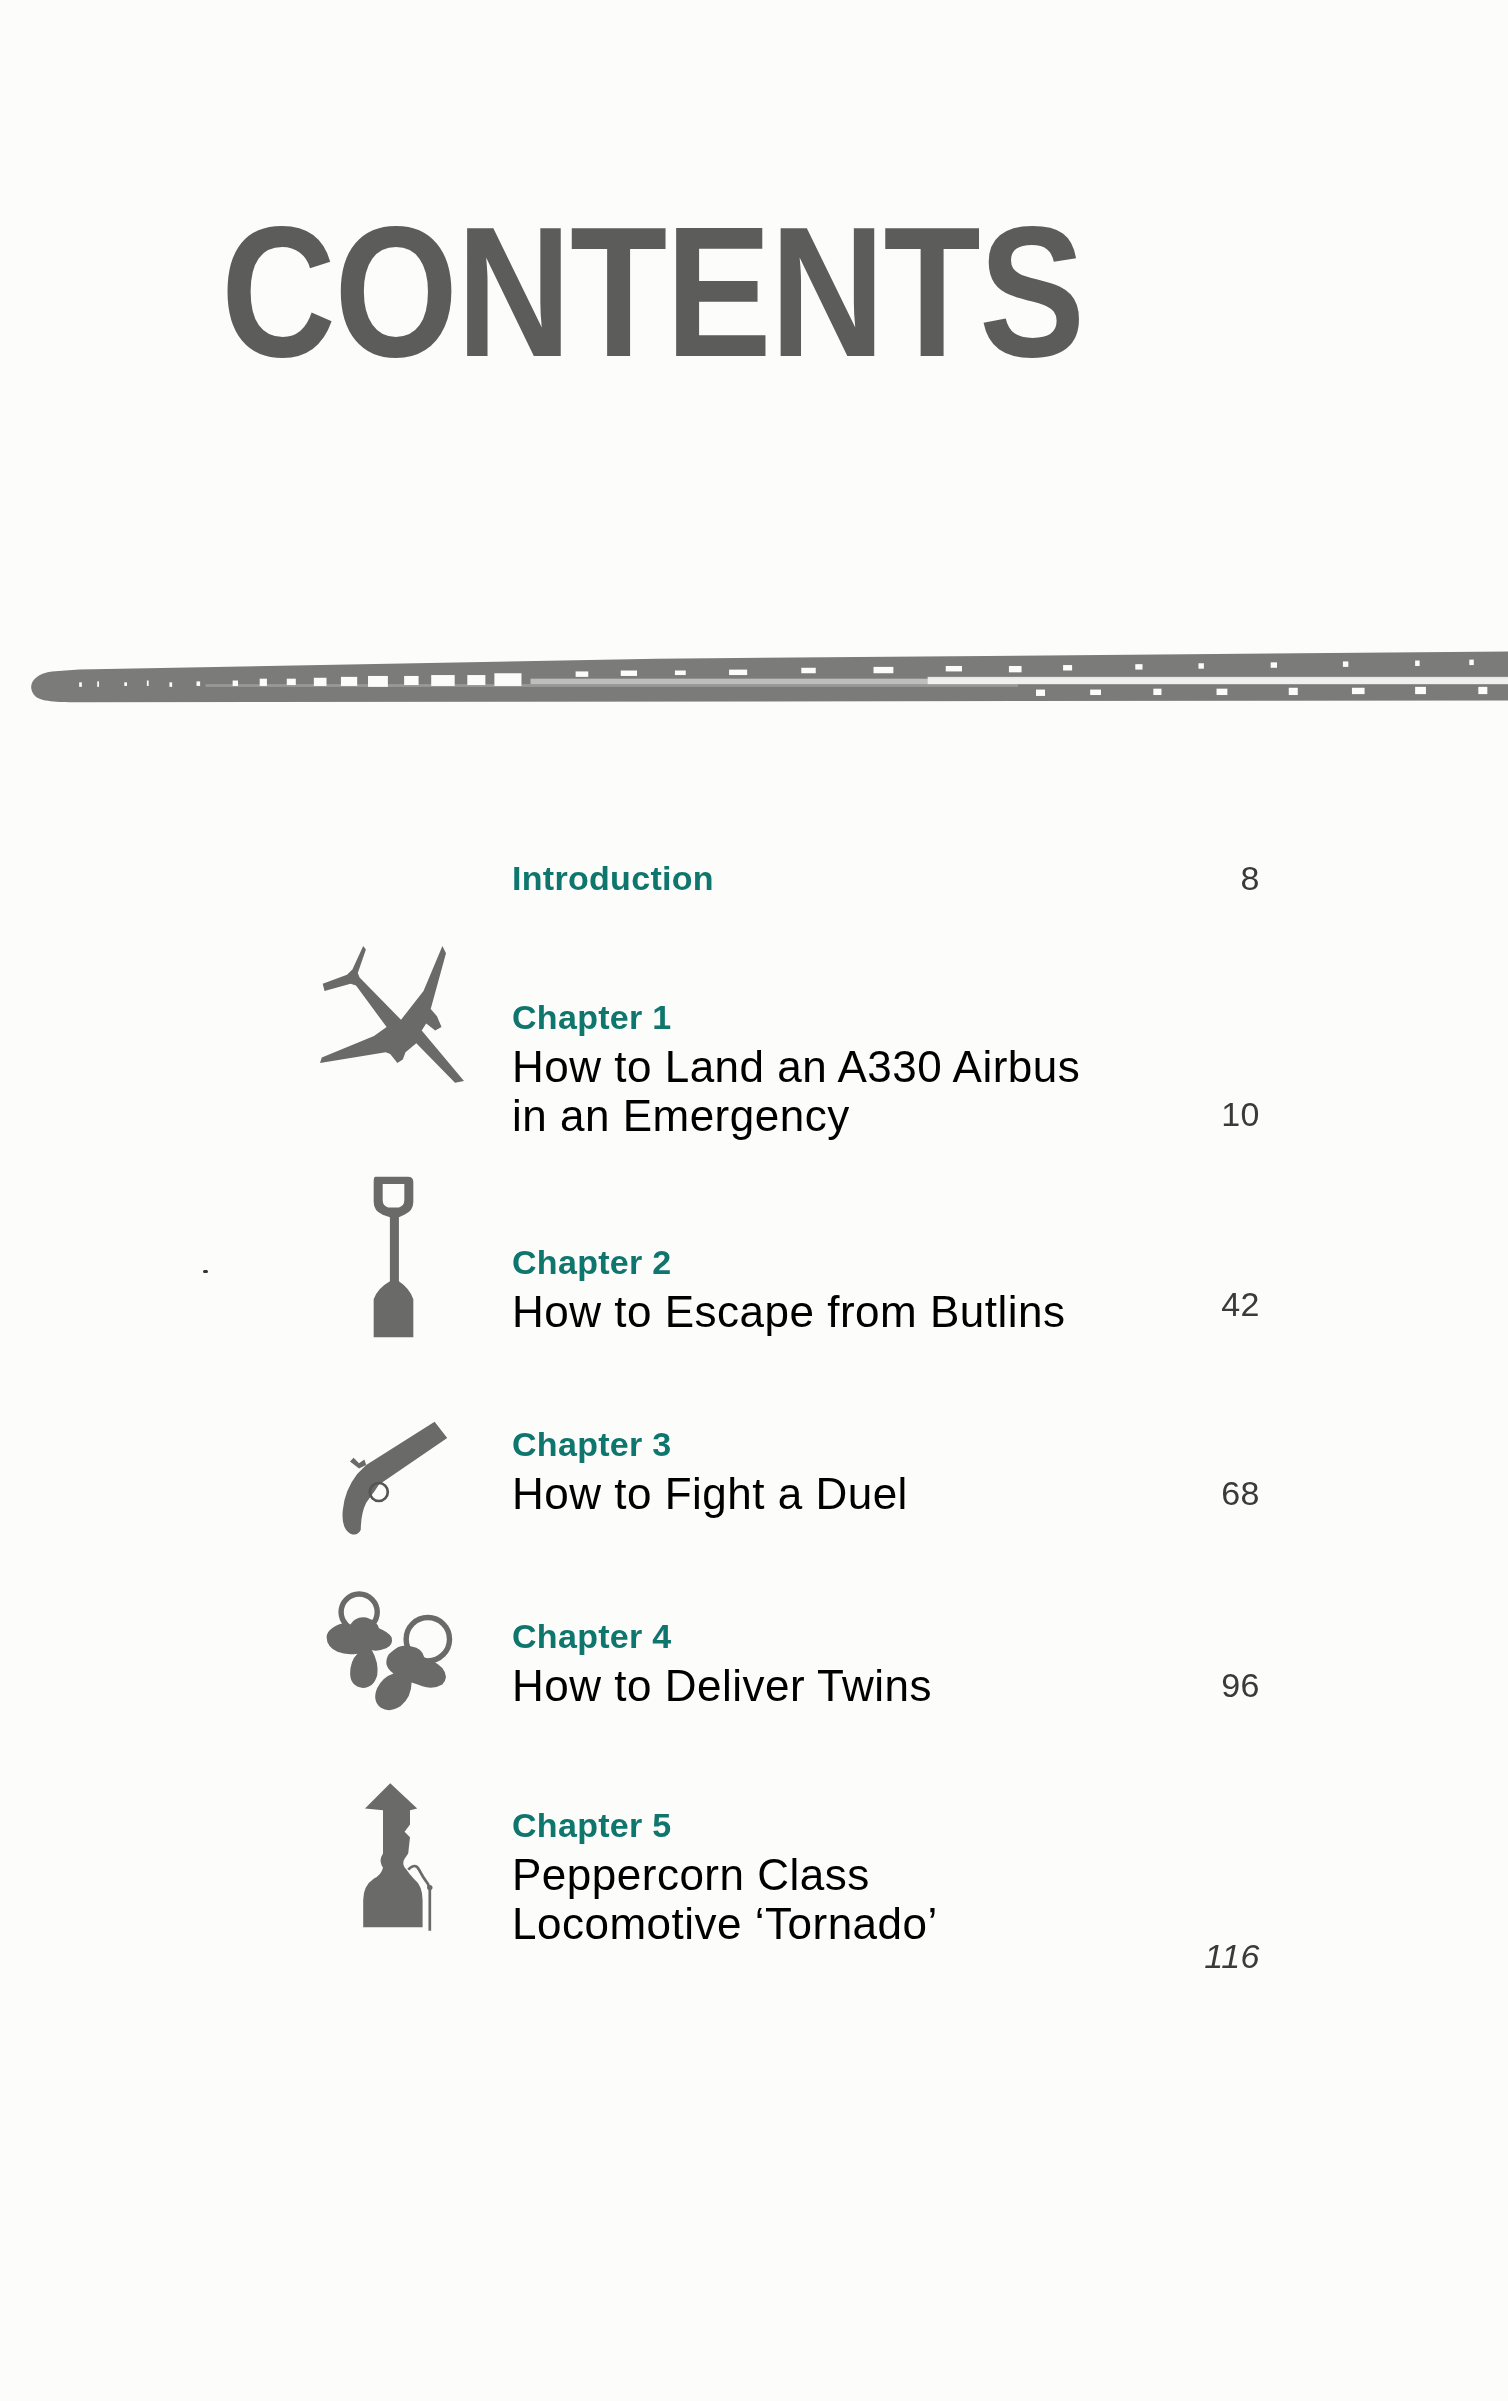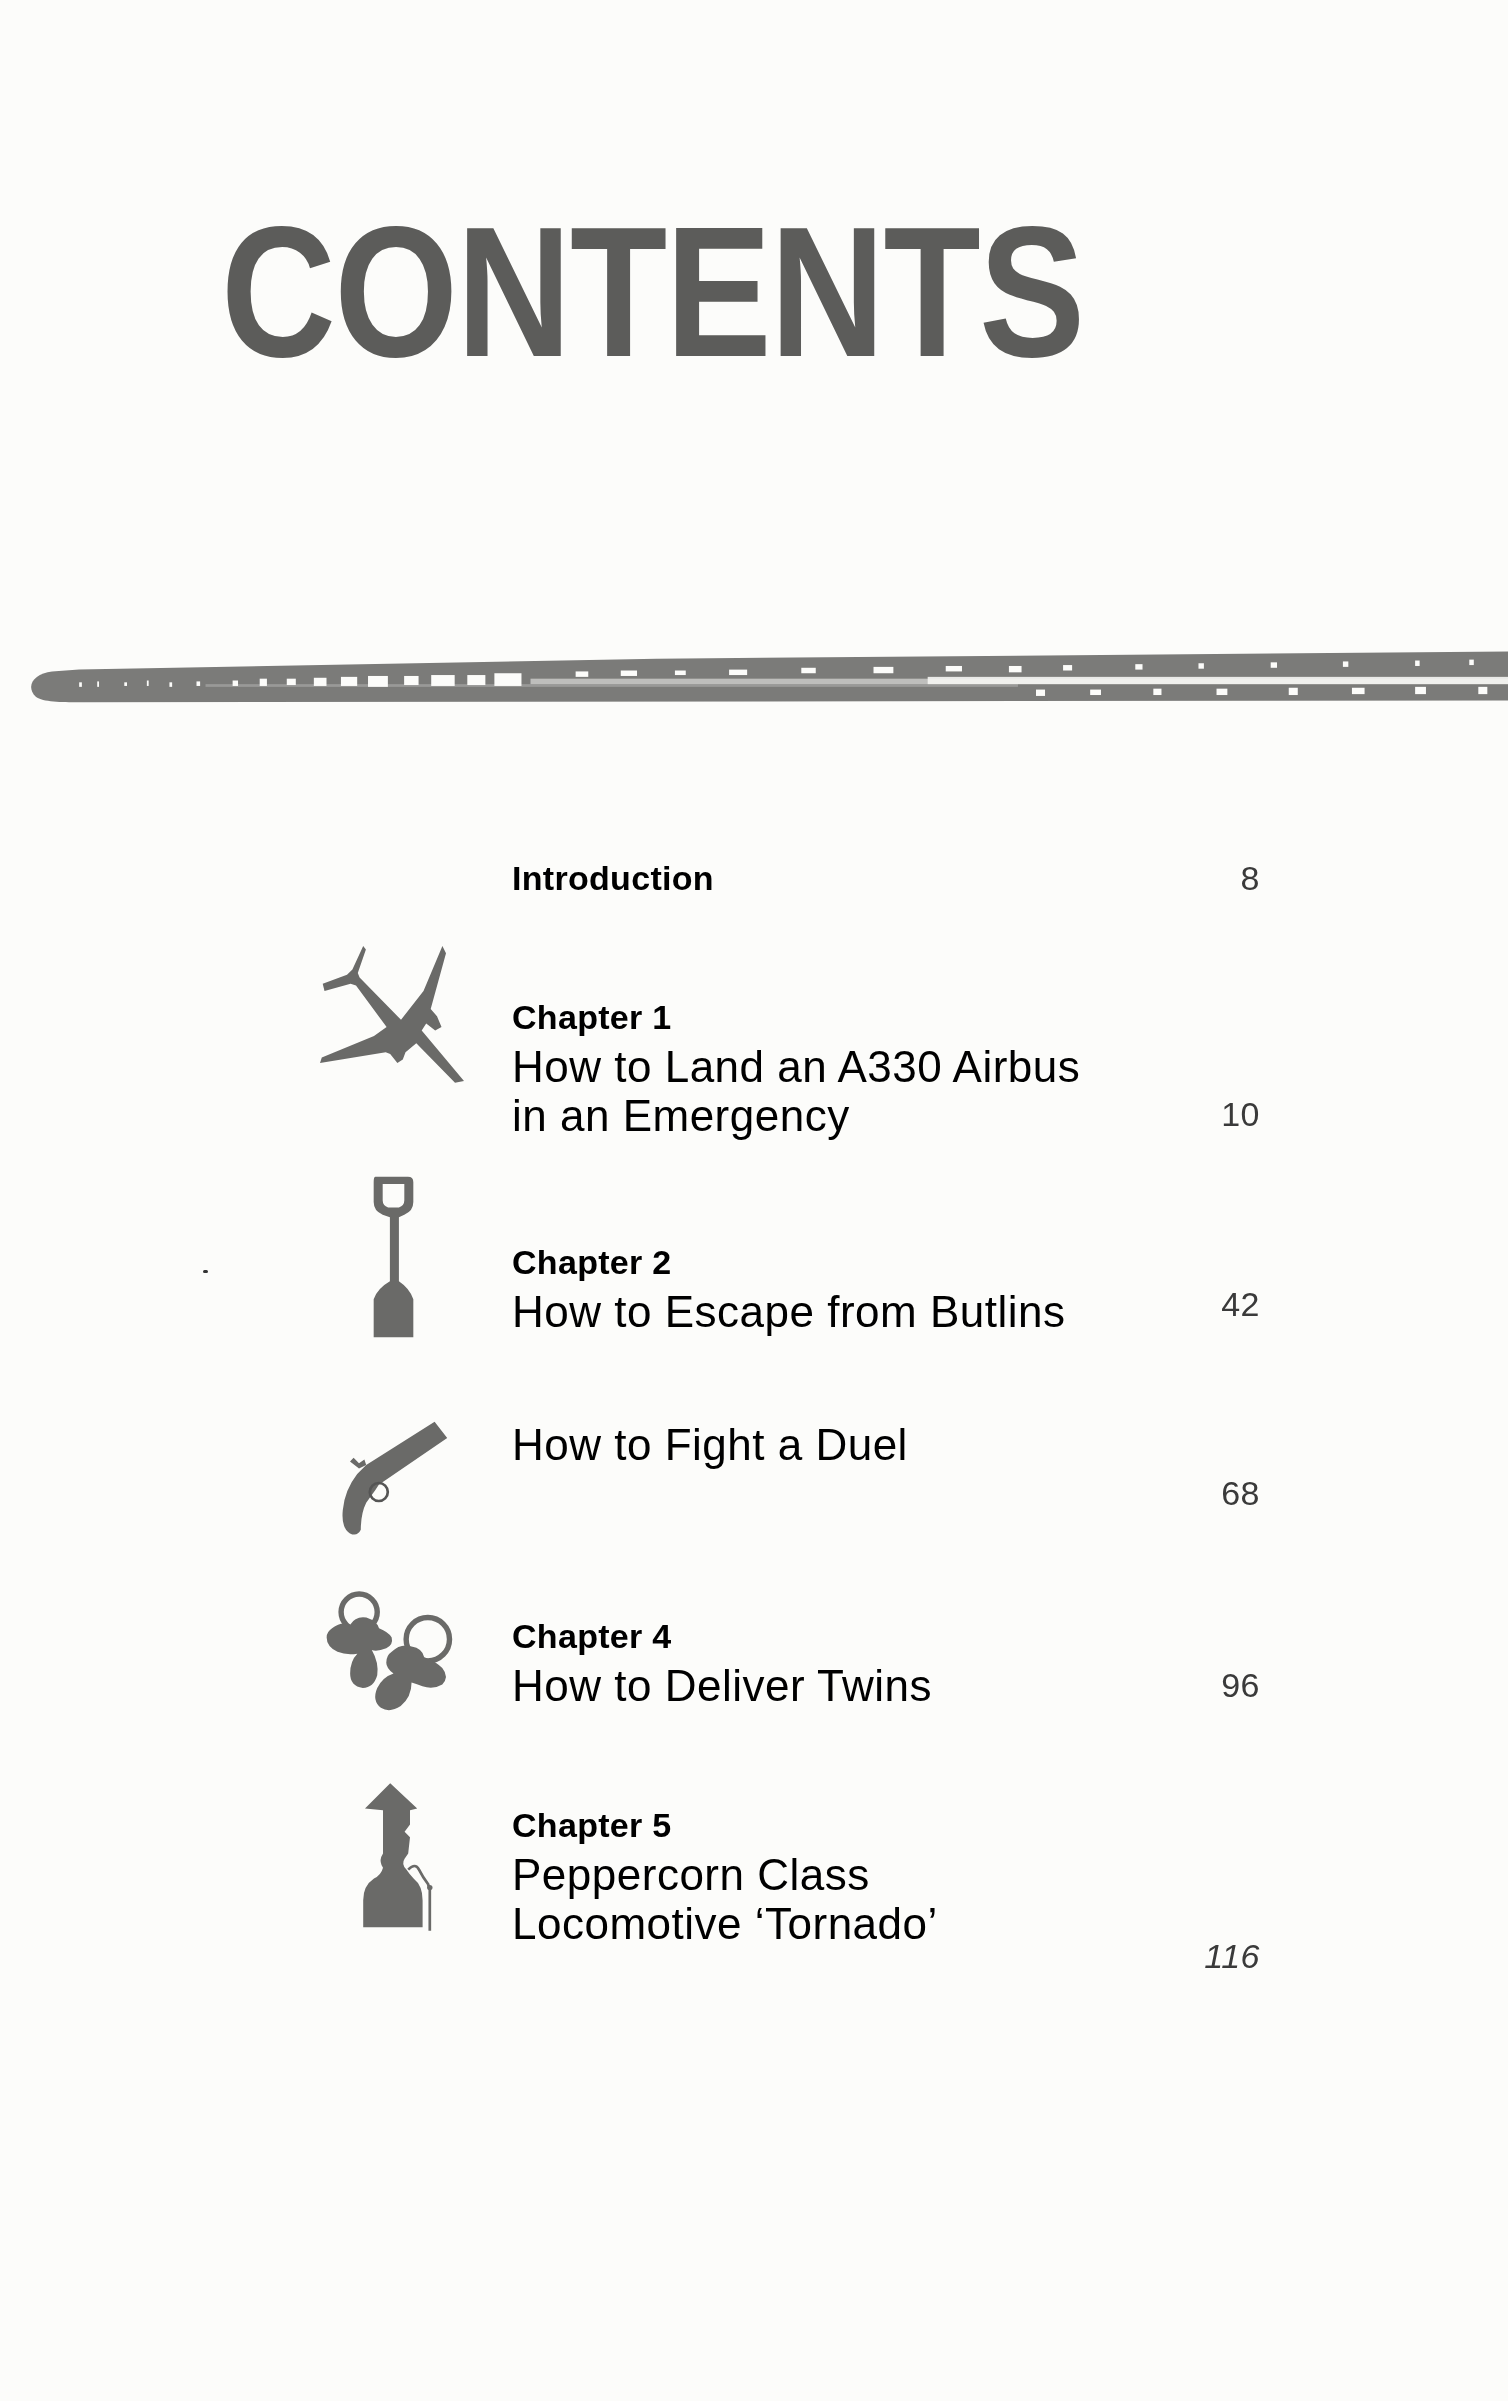--- a/index.html
+++ b/index.html
@@ -15,21 +15,21 @@
     font-weight: bold; font-size: 185px; line-height: 1;
     color: #5c5c5a; letter-spacing: -1.8px;
     transform: scaleX(0.86); transform-origin: left top;
     white-space: nowrap;
   }
   .brush {
     position: absolute; left: 25px; top: 646px; width: 1484px; height: 69px;
   }
   .entry { position: absolute; left: 512px; width: 754px; }
   .entry .ch {
-    font-weight: bold; font-size: 34px; line-height: 49px; color: #000000;
+    font-weight: bold; font-size: 34px; line-height: 49px; color: #0f766e;
     display: block; letter-spacing: 0.3px;
   }
   .entry .t {
     font-size: 44px; line-height: 49px; color: #000000; display: block;
     letter-spacing: 0.5px;
   }
   .pn {
     position: absolute; right: 249px; font-size: 34px; line-height: 49px; color: #3a3a3a;
     text-align: right; letter-spacing: 0.5px;
   }
@@ -125,20 +125,21 @@
 <div class="pn" style="top:1280px;">42</div>
 
 <div class="icon" style="left:339px; top:1420px; width:112px; height:117px;">
   <svg viewBox="0 0 124 130">
     <path fill="#6a6a68" d="M106 2 L120 20 L44 72 L40 78 L30 92 Q24 104 24 122 Q20 130 12 126 Q2 120 4 100 Q6 78 20 60 L30 50 Z"></path>
     <path fill="#6a6a68" d="M12 46 L16 42 L22 48 L28 44 L30 50 L22 54 Z"></path>
     <circle cx="44" cy="80" r="10" fill="none" stroke="#555" stroke-width="3"></circle>
   </svg>
 </div>
 <div class="entry" style="top:1420px;">
+  <span class="ch">Chapter 3</span>
   <span class="t">How to Fight a Duel</span>
 </div>
 <div class="pn" style="top:1469px;">68</div>
 
 <div class="icon" style="left:323px; top:1585px; width:141px; height:131px;">
   <svg viewBox="0 0 156 145">
     <circle cx="40" cy="30" r="20" fill="none" stroke="#6a6a68" stroke-width="6"></circle>
     <circle cx="116" cy="60" r="24" fill="none" stroke="#6a6a68" stroke-width="6"></circle>
     <path fill="#6a6a68" d="M10 48 Q20 40 30 44 Q36 34 48 36 Q60 40 62 48 Q72 52 76 58 Q78 66 70 70 Q60 74 54 72 Q62 86 60 100 Q56 114 44 114 Q30 112 30 98 Q30 84 38 76 Q26 78 16 74 Q4 68 4 58 Q4 52 10 48 Z"></path>
     <path fill="#6a6a68" d="M76 74 Q86 64 98 68 Q110 70 112 80 Q124 84 132 92 Q140 102 132 110 Q122 116 110 112 Q104 110 98 108 Q98 124 86 134 Q74 142 64 136 Q54 128 60 114 Q66 102 78 98 Q70 92 70 86 Q70 78 76 74 Z"></path>

